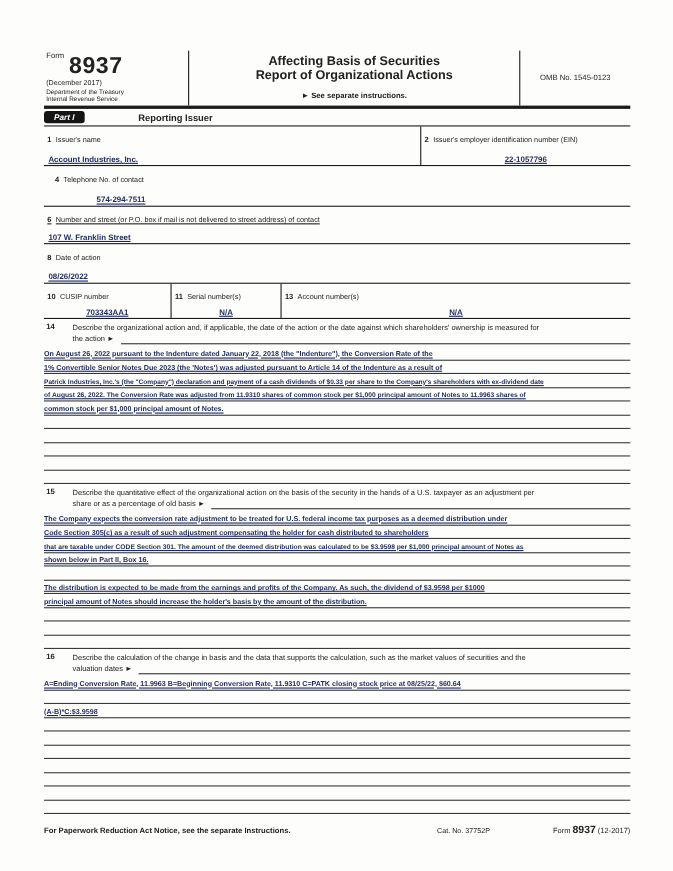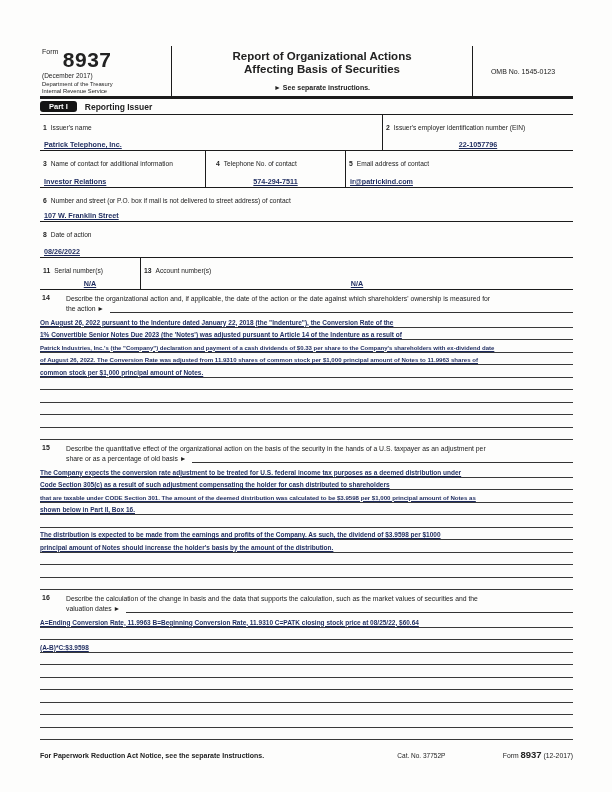--- a/index.html
+++ b/index.html
@@ -16,22 +16,22 @@
   .hdr-agency{font-size:5.8px;line-height:6.5px;margin-top:2px;}
   .hdr-mid{flex:1;border-right:1.5px solid #1c1c1c;text-align:center;padding:4px 4px 2px;box-sizing:border-box;
            display:flex;flex-direction:column;justify-content:space-between;}
   .hdr-title{font-size:11.5px;font-weight:bold;line-height:13px;}
   .hdr-instr{font-size:7px;font-weight:bold;margin-bottom:3px;}
   .hdr-right{width:100px;display:flex;align-items:center;justify-content:center;font-size:7px;box-sizing:border-box;}
 
   
   .part-bar{display:flex;align-items:center;height:13px;border-bottom:1.5px solid #1c1c1c;padding:1px 0;}
   .part-badge{background:#141414;color:#fff;font-size:7.5px;font-weight:bold;padding:1px 9px 1.5px;
-              border-radius:3px;margin-right:8px;}
-  .part-title{font-size:8.5px;font-weight:bold;}
+              border-radius:3px;margin-right:8px;font-style:italic;}
+  .part-title{font-size:8.5px;font-weight:bold;margin-left:41px;}
   .part-sub{font-size:7px;font-weight:normal;margin-left:3px;}
 
   
   .row{display:flex;border-bottom:1.5px solid #1c1c1c;}
   .cell{position:relative;box-sizing:border-box;padding:1px 3px;}
   .cell + .cell{border-left:1.5px solid #1c1c1c;}
   .cell-label{font-size:6.6px;line-height:8px;}
   .cell-no{font-weight:bold;margin-right:4px;font-size:6.8px;}
   .cell-value{position:absolute;bottom:1px;left:4px;right:4px;font-size:7.2px;font-weight:bold;
               color:#1c2a5e;text-decoration:underline;white-space:nowrap;}
@@ -69,74 +69,70 @@
           <span class="hdr-form-num">8937</span>
         </div>
         <div class="hdr-rev">(December 2017)</div>
         <div class="hdr-agency">
           <div>Department of the Treasury</div>
           <div>Internal Revenue Service</div>
         </div>
       </div>
       <div class="hdr-mid">
         <div class="hdr-title">
+          <div>Affecting Basis of Securities</div>
           <div>Report of Organizational Actions</div>
-          <div>Affecting Basis of Securities</div>
         </div>
         <div class="hdr-instr">► See separate instructions.</div>
       </div>
       <div class="hdr-right">OMB No. 1545-0123</div>
     </div>
 
     <div class="part-bar">
       <span class="part-badge">Part I</span>
       <span class="part-title">Reporting Issuer</span>
     </div>
 
     <div class="row" style="height:35px;">
       <div class="cell" style="width:342px;">
         <span class="cell-label"><span class="cell-no">1</span><span>Issuer's name</span></span>
-        <span class="cell-value">Patrick Telephone, Inc.</span>
+        <span class="cell-value">Account Industries, Inc.</span>
       </div>
       <div class="cell" style="flex:1;">
         <span class="cell-label"><span class="cell-no">2</span><span>Issuer's employer identification number (EIN)</span></span>
         <span class="cell-value center">22-1057796</span>
       </div>
     </div>
 
     <div class="row" style="height:36px;">
-      <div class="cell" style="width:165px;">
-        <span class="cell-label"><span class="cell-no">3</span><span>Name of contact for additional information</span></span>
-        <span class="cell-value">Investor Relations</span>
-      </div>
       <div class="cell" style="width:140px;padding-left:10px;">
         <span class="cell-label"><span class="cell-no">4</span><span>Telephone No. of contact</span></span>
         <span class="cell-value center">574-294-7511</span>
       </div>
-      <div class="cell" style="flex:1;">
-        <span class="cell-label"><span class="cell-no">5</span><span>Email address of contact</span></span>
-        <span class="cell-value">ir@patrickind.com</span>
-      </div>
-    </div>
-
-    <div class="row" style="height:33px;">
+    </div>
+
+    <div class="row" style="height:33px;text-decoration:underline;">
       <div class="cell" style="width:336px;">
         <span class="cell-label"><span class="cell-no">6</span><span>Number and street (or P.O. box if mail is not delivered to street address) of contact</span></span>
         <span class="cell-value">107 W. Franklin Street</span>
       </div>
     </div>
 
     <div class="row" style="height:35px;gap:42px;">
       <div class="cell" style="width:185px;">
         <span class="cell-label"><span class="cell-no">8</span><span>Date of action</span></span>
         <span class="cell-value">08/26/2022</span>
       </div>
     </div>
 
     <div class="row" style="height:31px;">
+      <div class="cell" style="width:115px;">
+        <span class="cell-label"><span class="cell-no">10</span><span>CUSIP number</span></span>
+        <span class="cell-value center">703343AA1</span>
+      </div>
       <div class="cell" style="width:100px;">
         <span class="cell-label"><span class="cell-no">11</span><span>Serial number(s)</span></span>
         <span class="cell-value center">N/A</span>
       </div>
       <div class="cell" style="flex:1;">
         <span class="cell-label"><span class="cell-no">13</span><span>Account number(s)</span></span>
         <span class="cell-value center">N/A</span>
       </div>
     </div>
 

